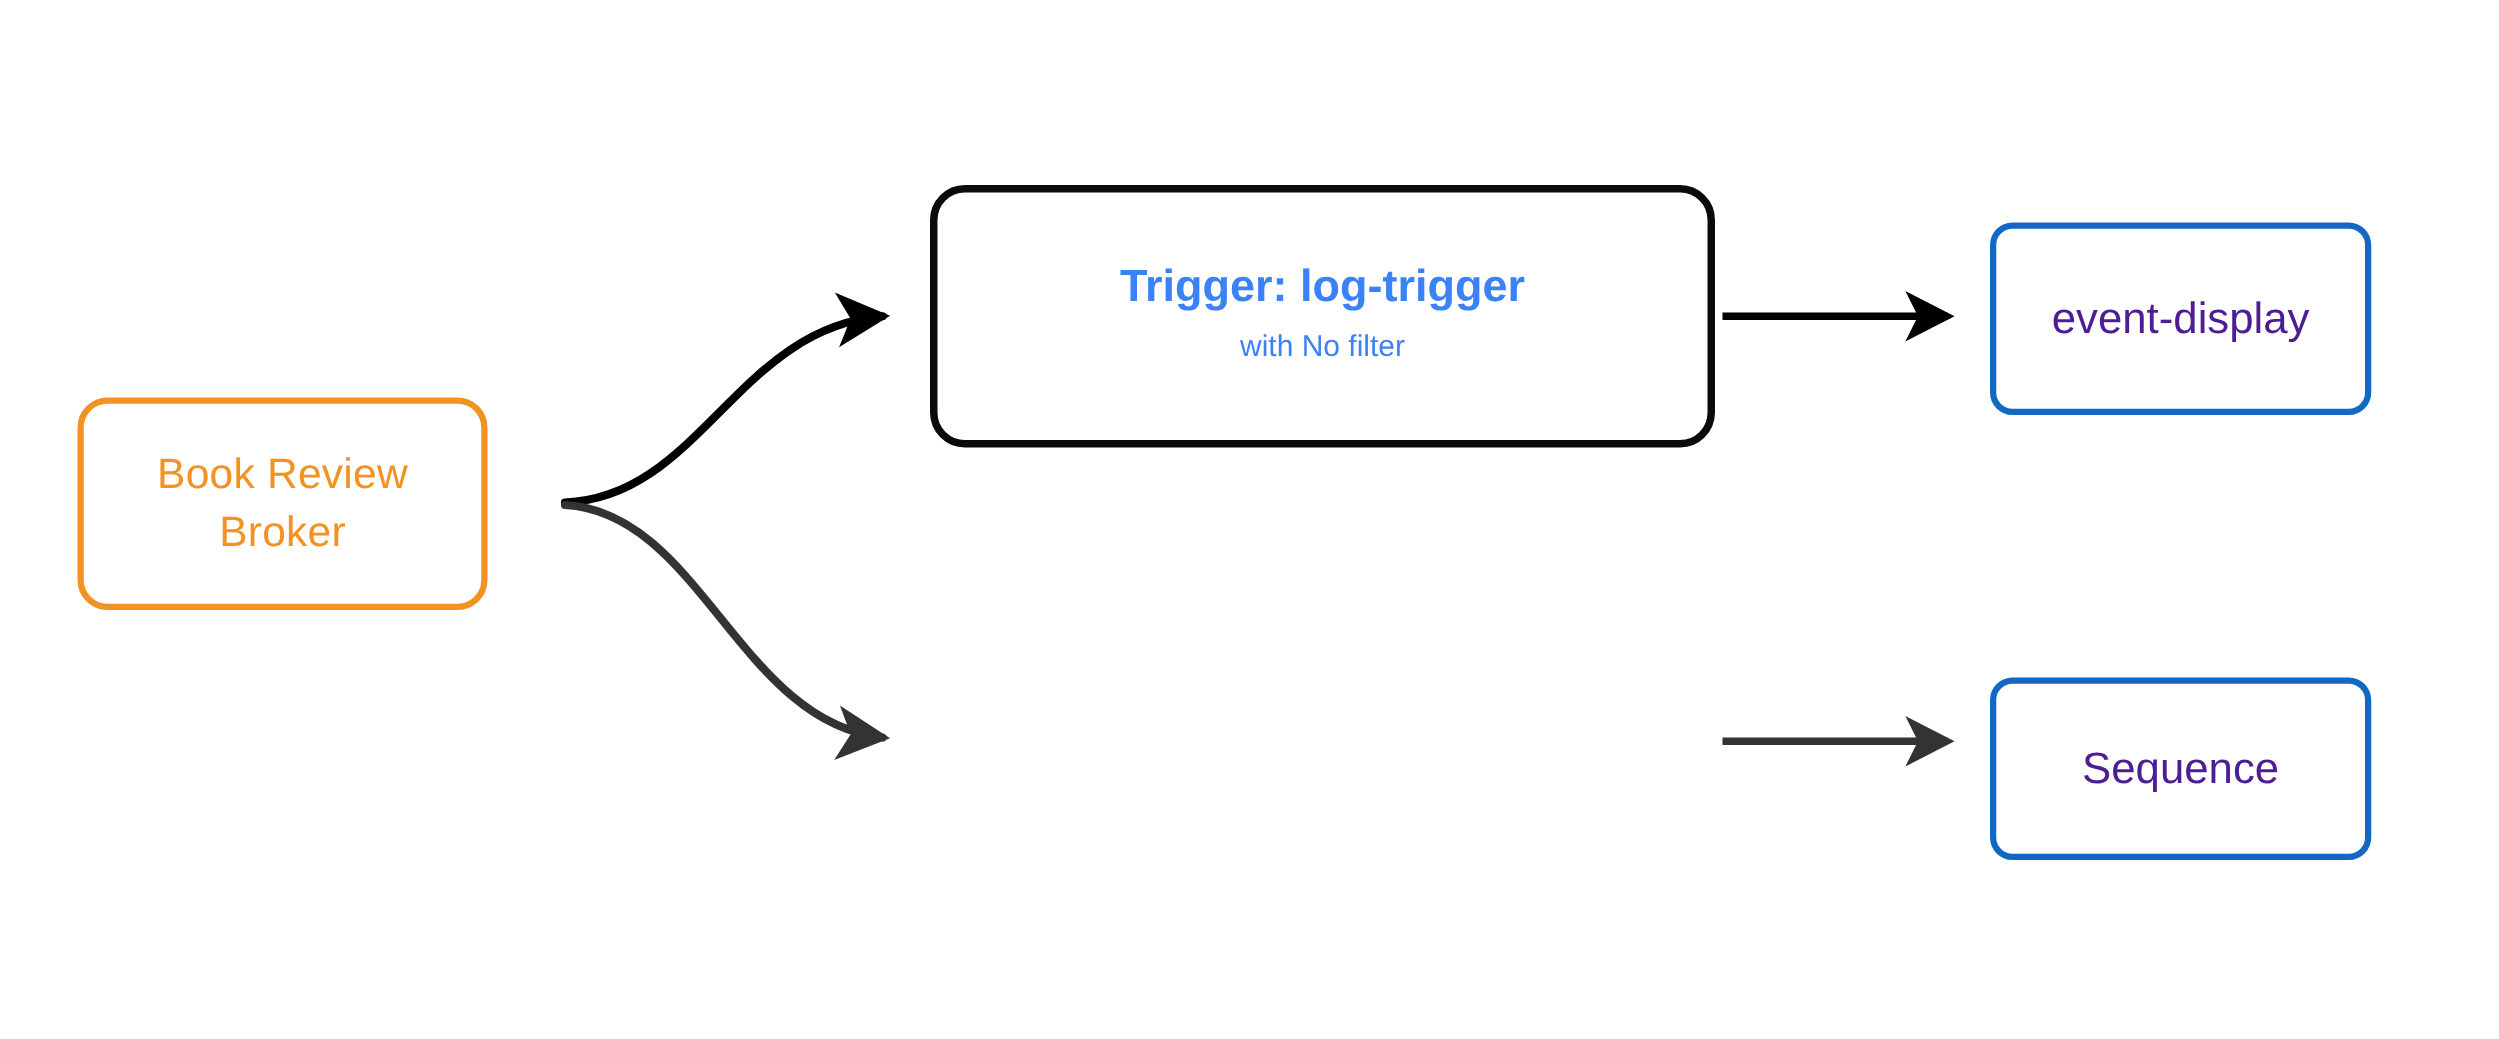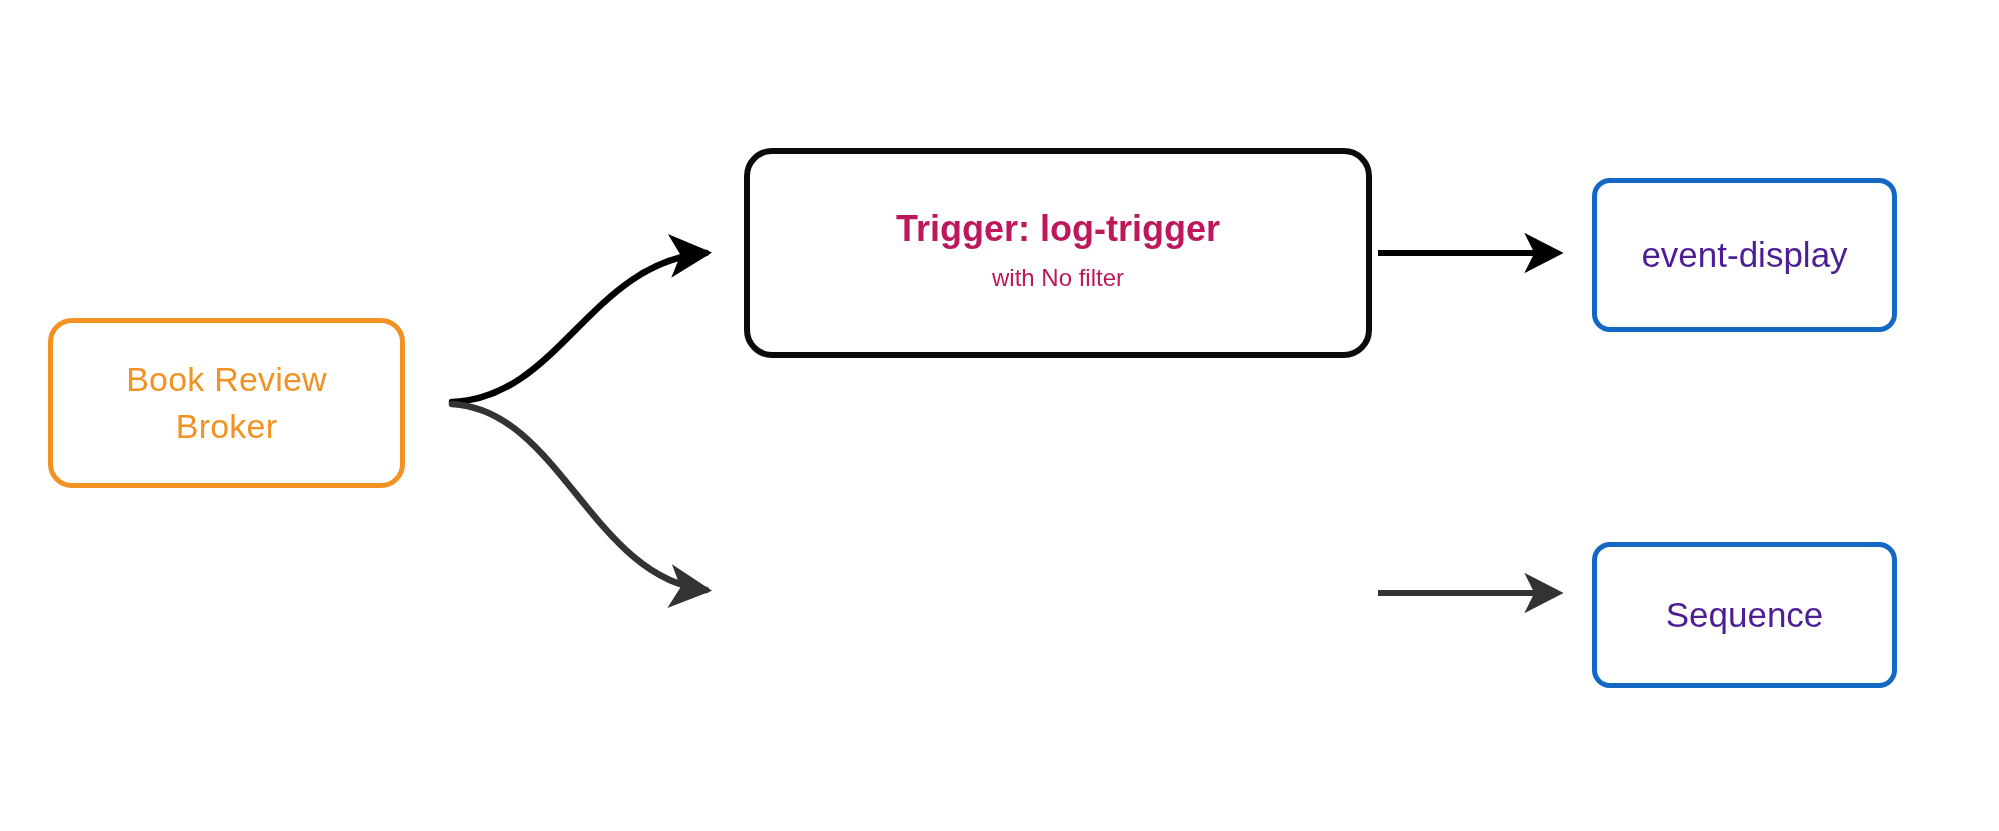--- a/index.html
+++ b/index.html
@@ -31,42 +31,42 @@
     display: flex;
     flex-direction: column;
     align-items: center;
     justify-content: center;
     background: #ffffff;
     text-align: center;
   }
 
   
   .node-broker {
-    left: 48px;
+    left: 62px;
     top: 318px;
-    width: 357px;
+    width: 328px;
     height: 170px;
     border: 5px solid #f29222;
     border-radius: 24px;
     color: #f29222;
   }
   .node-broker .line {
     font-size: 34px;
     line-height: 47px;
     letter-spacing: 0.2px;
     white-space: nowrap;
   }
 
   
   .node-trigger {
     left: 744px;
     width: 628px;
     border: 6px solid #0b0b0b;
     border-radius: 28px;
-    color: #be185d;
+    color: #3b82f6;
     text-align: center;
   }
   .node-trigger-top {
     top: 148px;
     height: 210px;
   }
   .node-trigger-bottom {
     top: 485px;
     height: 216px;
   }

